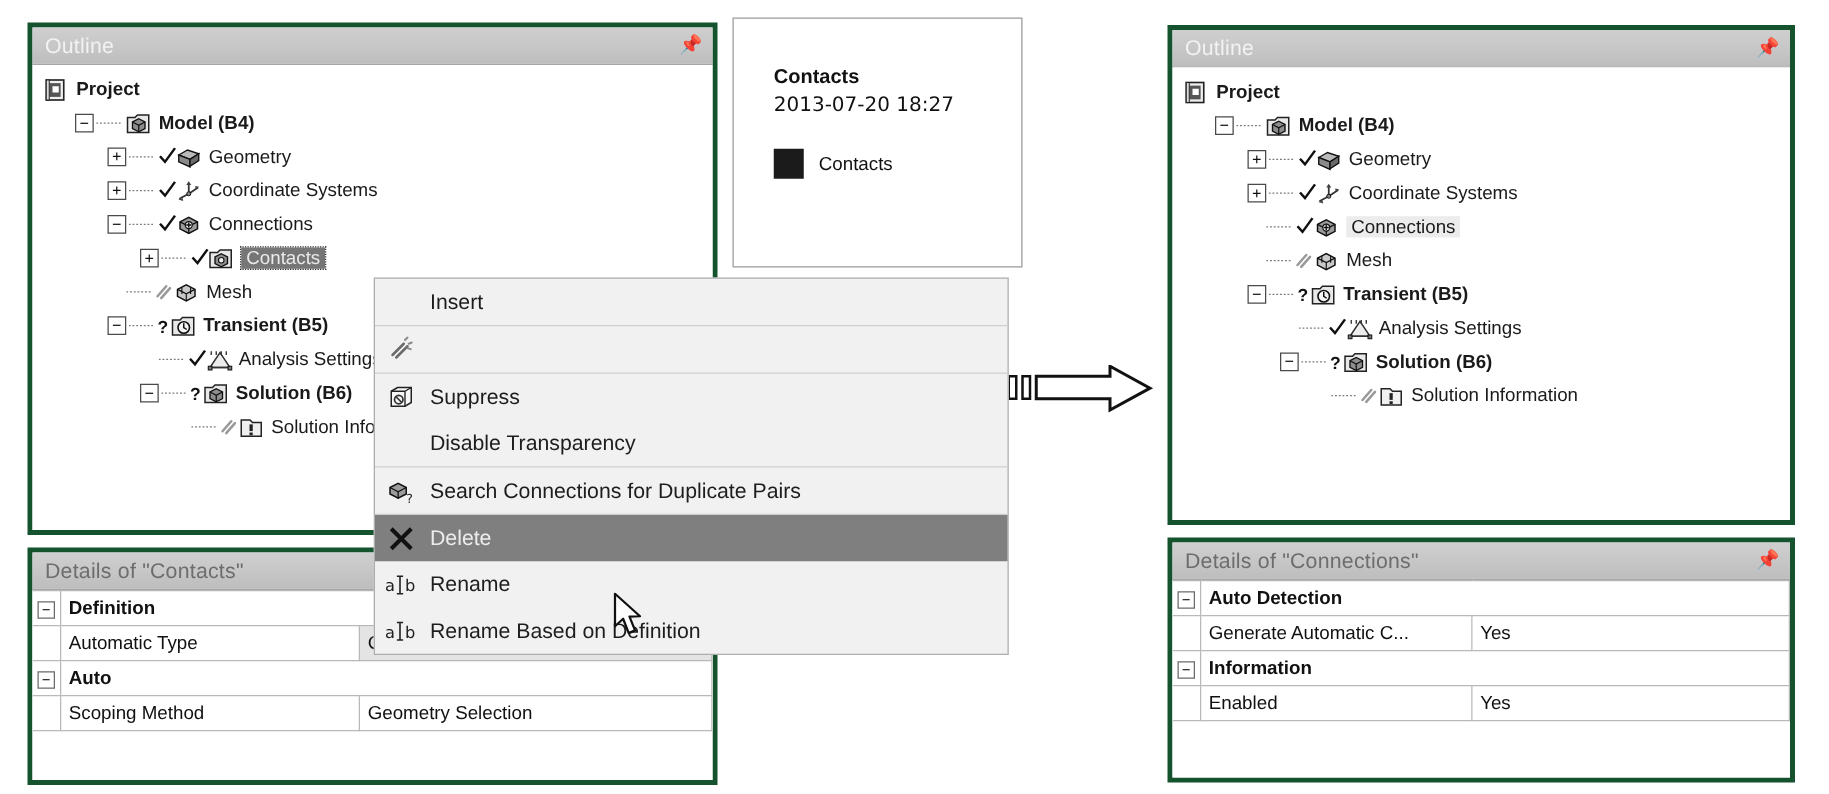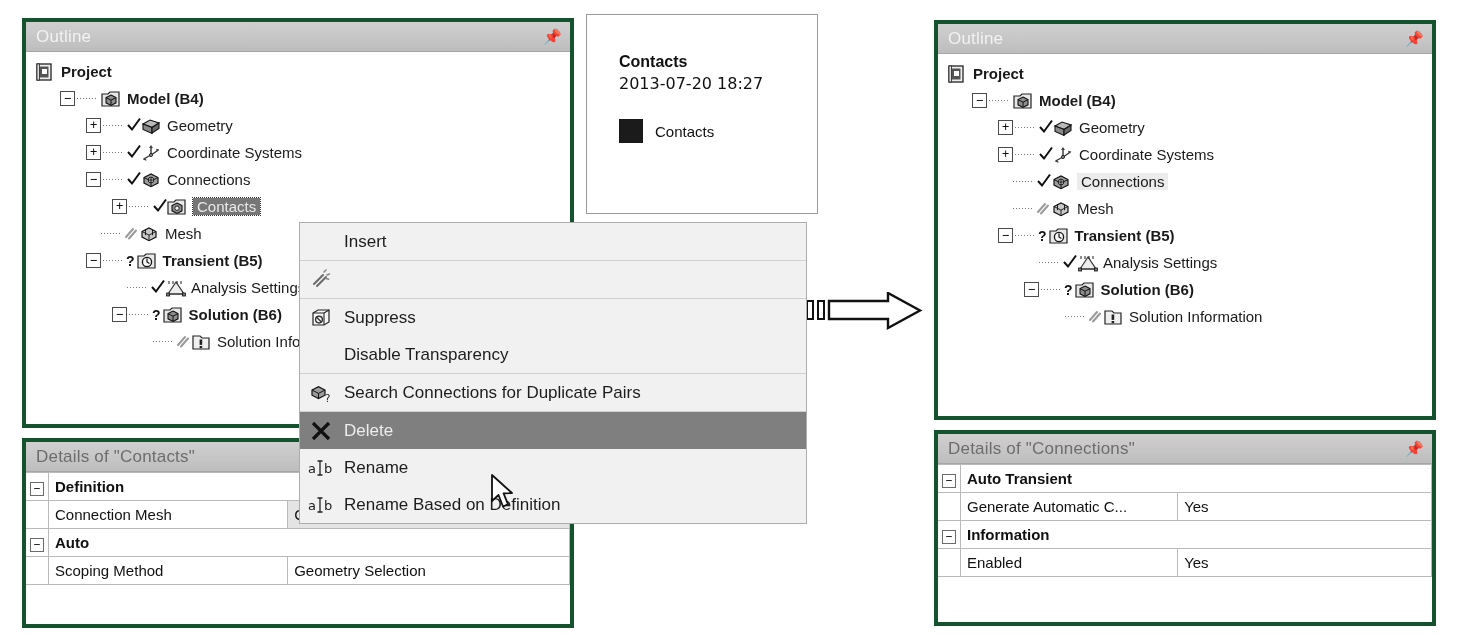--- a/index.html
+++ b/index.html
@@ -291,21 +291,21 @@
   </div>
   <div class="panel-body">
     <table class="dgrid" id="left-dgrid">
         <tbody>
           <tr>
         <td class="exp"><span class="boxpm">−</span></td>
         <td class="hdr" colspan="2">Definition</td>
       </tr>
           <tr>
         <td class="exp"></td>
-        <td style="width:44%;">Connection Mesh</td>
+        <td style="width:44%;">Automatic Type</td>
         <td class=" val-grey">Contact</td>
       </tr>
           <tr>
         <td class="exp"><span class="boxpm">−</span></td>
         <td class="hdr" colspan="2">Auto</td>
       </tr>
           <tr>
         <td class="exp"></td>
         <td style="width:44%;">Scoping Method</td>
         <td class="">Geometry Selection</td>
@@ -604,21 +604,21 @@
 <div class="panel" id="right-details" style="left:934px;top:430px;width:502px;height:196px;">
   <div class="panel-title dark-label">
     <span>Details of "Connections"</span>
     <span class="pin">📌</span>
   </div>
   <div class="panel-body">
     <table class="dgrid" id="right-dgrid">
         <tbody>
           <tr>
         <td class="exp"><span class="boxpm">−</span></td>
-        <td class="hdr" colspan="2">Auto Transient</td>
+        <td class="hdr" colspan="2">Auto Detection</td>
       </tr>
           <tr>
         <td class="exp"></td>
         <td style="width:44%;">Generate Automatic C...</td>
         <td class="">Yes</td>
       </tr>
           <tr>
         <td class="exp"><span class="boxpm">−</span></td>
         <td class="hdr" colspan="2">Information</td>
       </tr>

